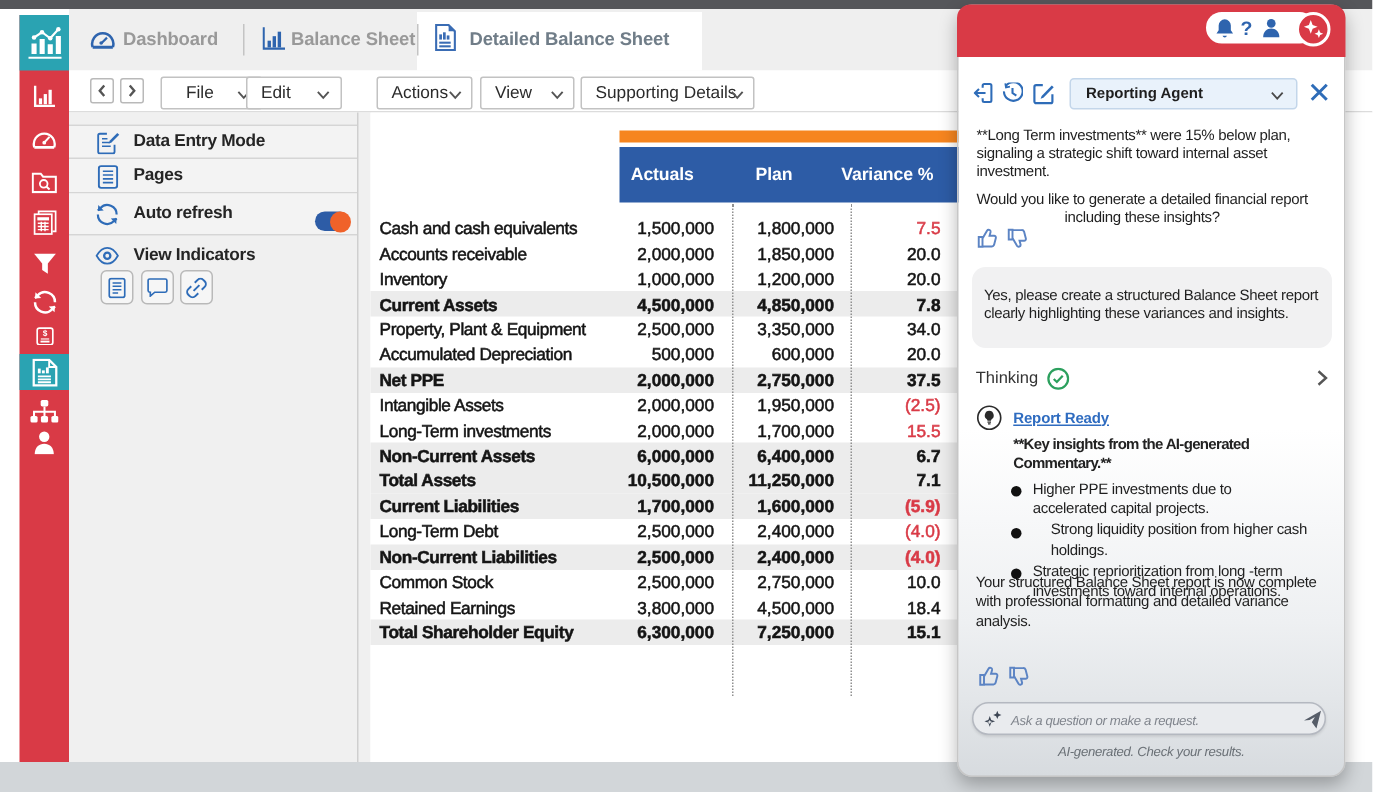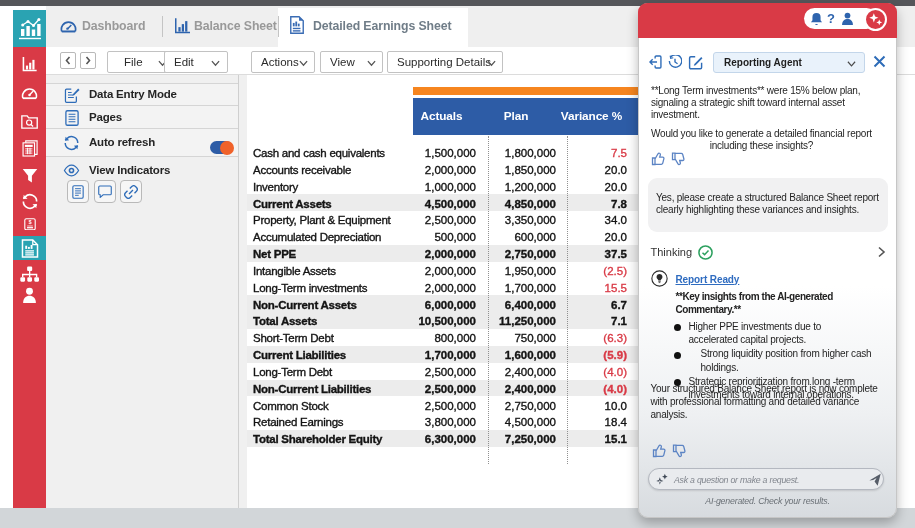--- a/index.html
+++ b/index.html
@@ -91,21 +91,21 @@
       <svg width="14" height="18" viewBox="0 0 20 26">
         <path d="M1 1 h12 l6 6 v18 h-18 z" fill="#fff" stroke="#3a6cb4" stroke-width="2"></path>
         <path d="M13 1 l6 6 h-6 z" fill="#3a6cb4"></path>
         <rect x="4" y="10" width="2.6" height="5" fill="#3a6cb4"></rect>
         <rect x="7.6" y="8" width="2.6" height="7" fill="#3a6cb4"></rect>
         <rect x="11.2" y="11" width="2.6" height="4" fill="#3a6cb4"></rect>
         <rect x="4" y="17" width="11" height="2" fill="#3a6cb4"></rect>
         <rect x="4" y="20.5" width="11" height="2" fill="#3a6cb4"></rect>
       </svg>
     </div>
-  <span class="tabtxt" style="left:313px; color:#707d88;">Detailed Earnings Sheet</span>
+  <span class="tabtxt" style="left:313px; color:#707d88;">Detailed Balance Sheet</span>
 </div>
 
 <div id="menus">
   <div class="abs navbtn" style="left:60px;">
       <svg width="14" height="15" viewBox="0 0 14 15">
         <path d="M8.5 4 L5.5 7.5 L8.5 11" stroke="#555" stroke-width="1.6" fill="none"></path>
       </svg>
     </div>
   <div class="abs navbtn" style="left:80px;">
       <svg width="14" height="15" viewBox="0 0 14 15">
@@ -351,26 +351,20 @@
       <span class="c1">6,000,000</span>
       <span class="c2">6,400,000</span>
       <span class="c3">6.7</span>
     </div>
 <div class="trow b">
       <span class="c0">Total Assets</span>
       <span class="c1">10,500,000</span>
       <span class="c2">11,250,000</span>
       <span class="c3">7.1</span>
     </div>
-<div class="trow">
-      <span class="c0">Short-Term Debt</span>
-      <span class="c1">800,000</span>
-      <span class="c2">750,000</span>
-      <span class="c3 neg">(6.3)</span>
-    </div>
 <div class="trow b">
       <span class="c0">Current Liabilities</span>
       <span class="c1">1,700,000</span>
       <span class="c2">1,600,000</span>
       <span class="c3 neg">(5.9)</span>
     </div>
 <div class="trow">
       <span class="c0">Long-Term Debt</span>
       <span class="c1">2,500,000</span>
       <span class="c2">2,400,000</span>

